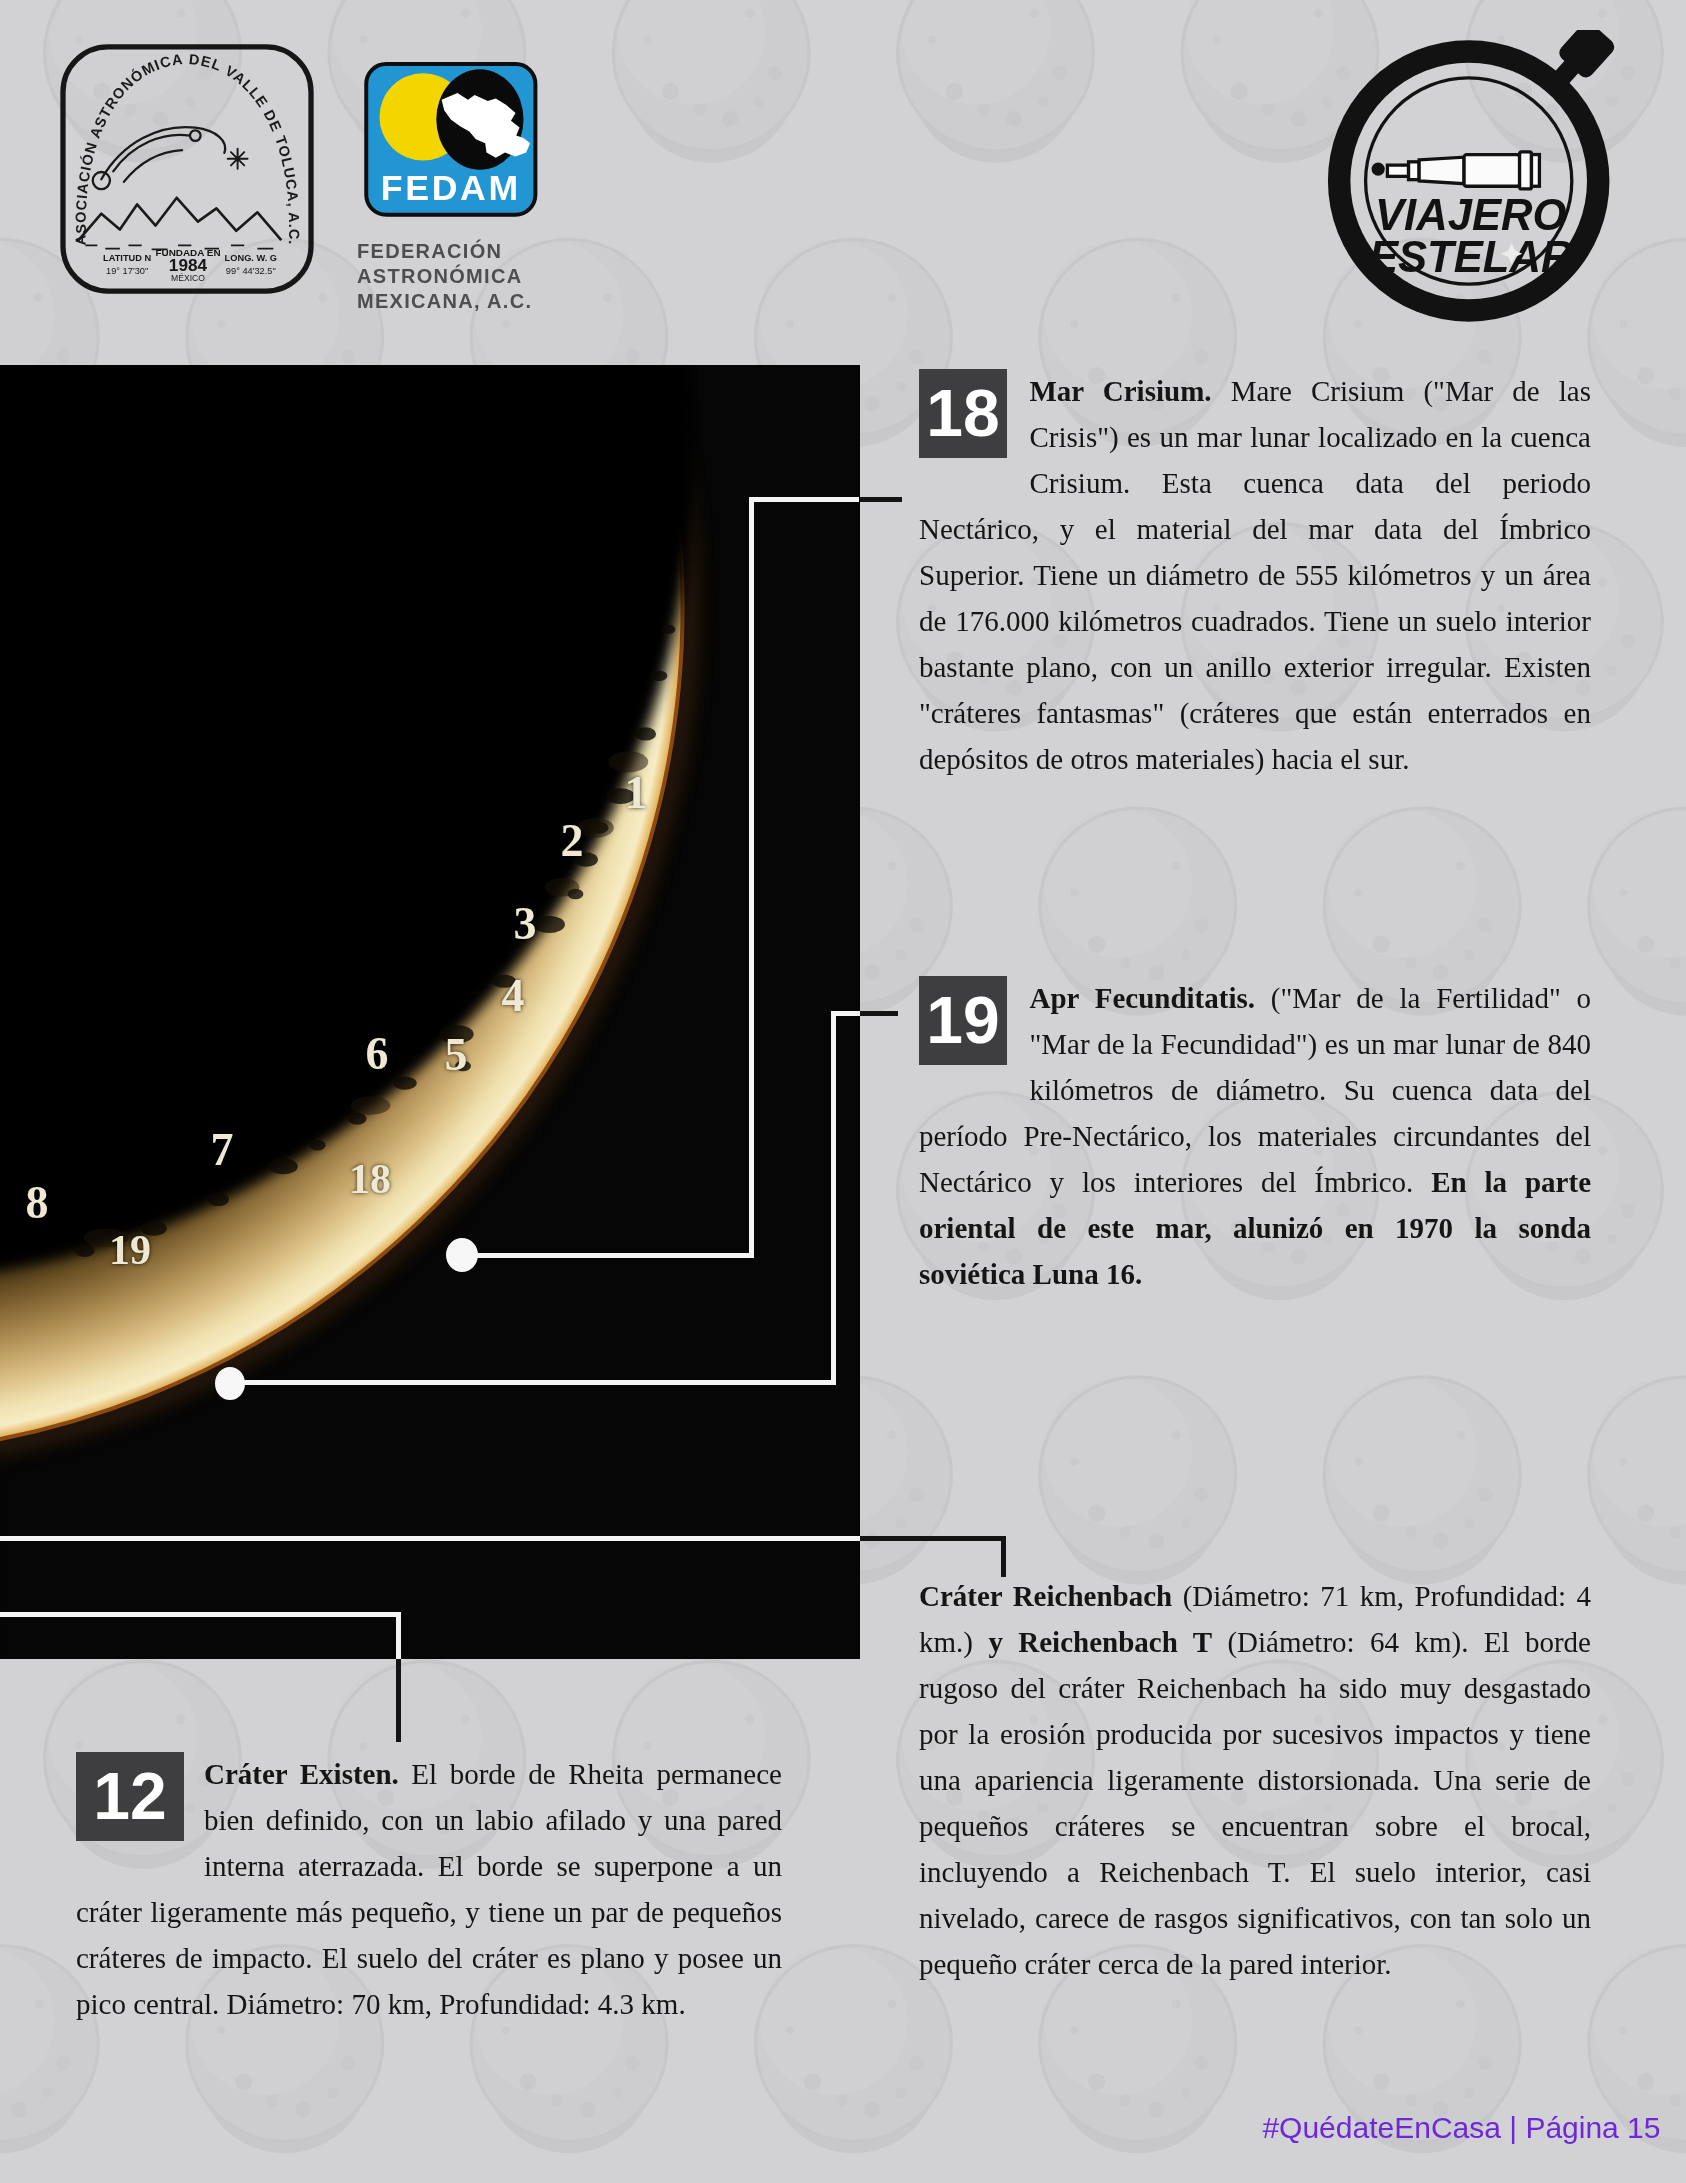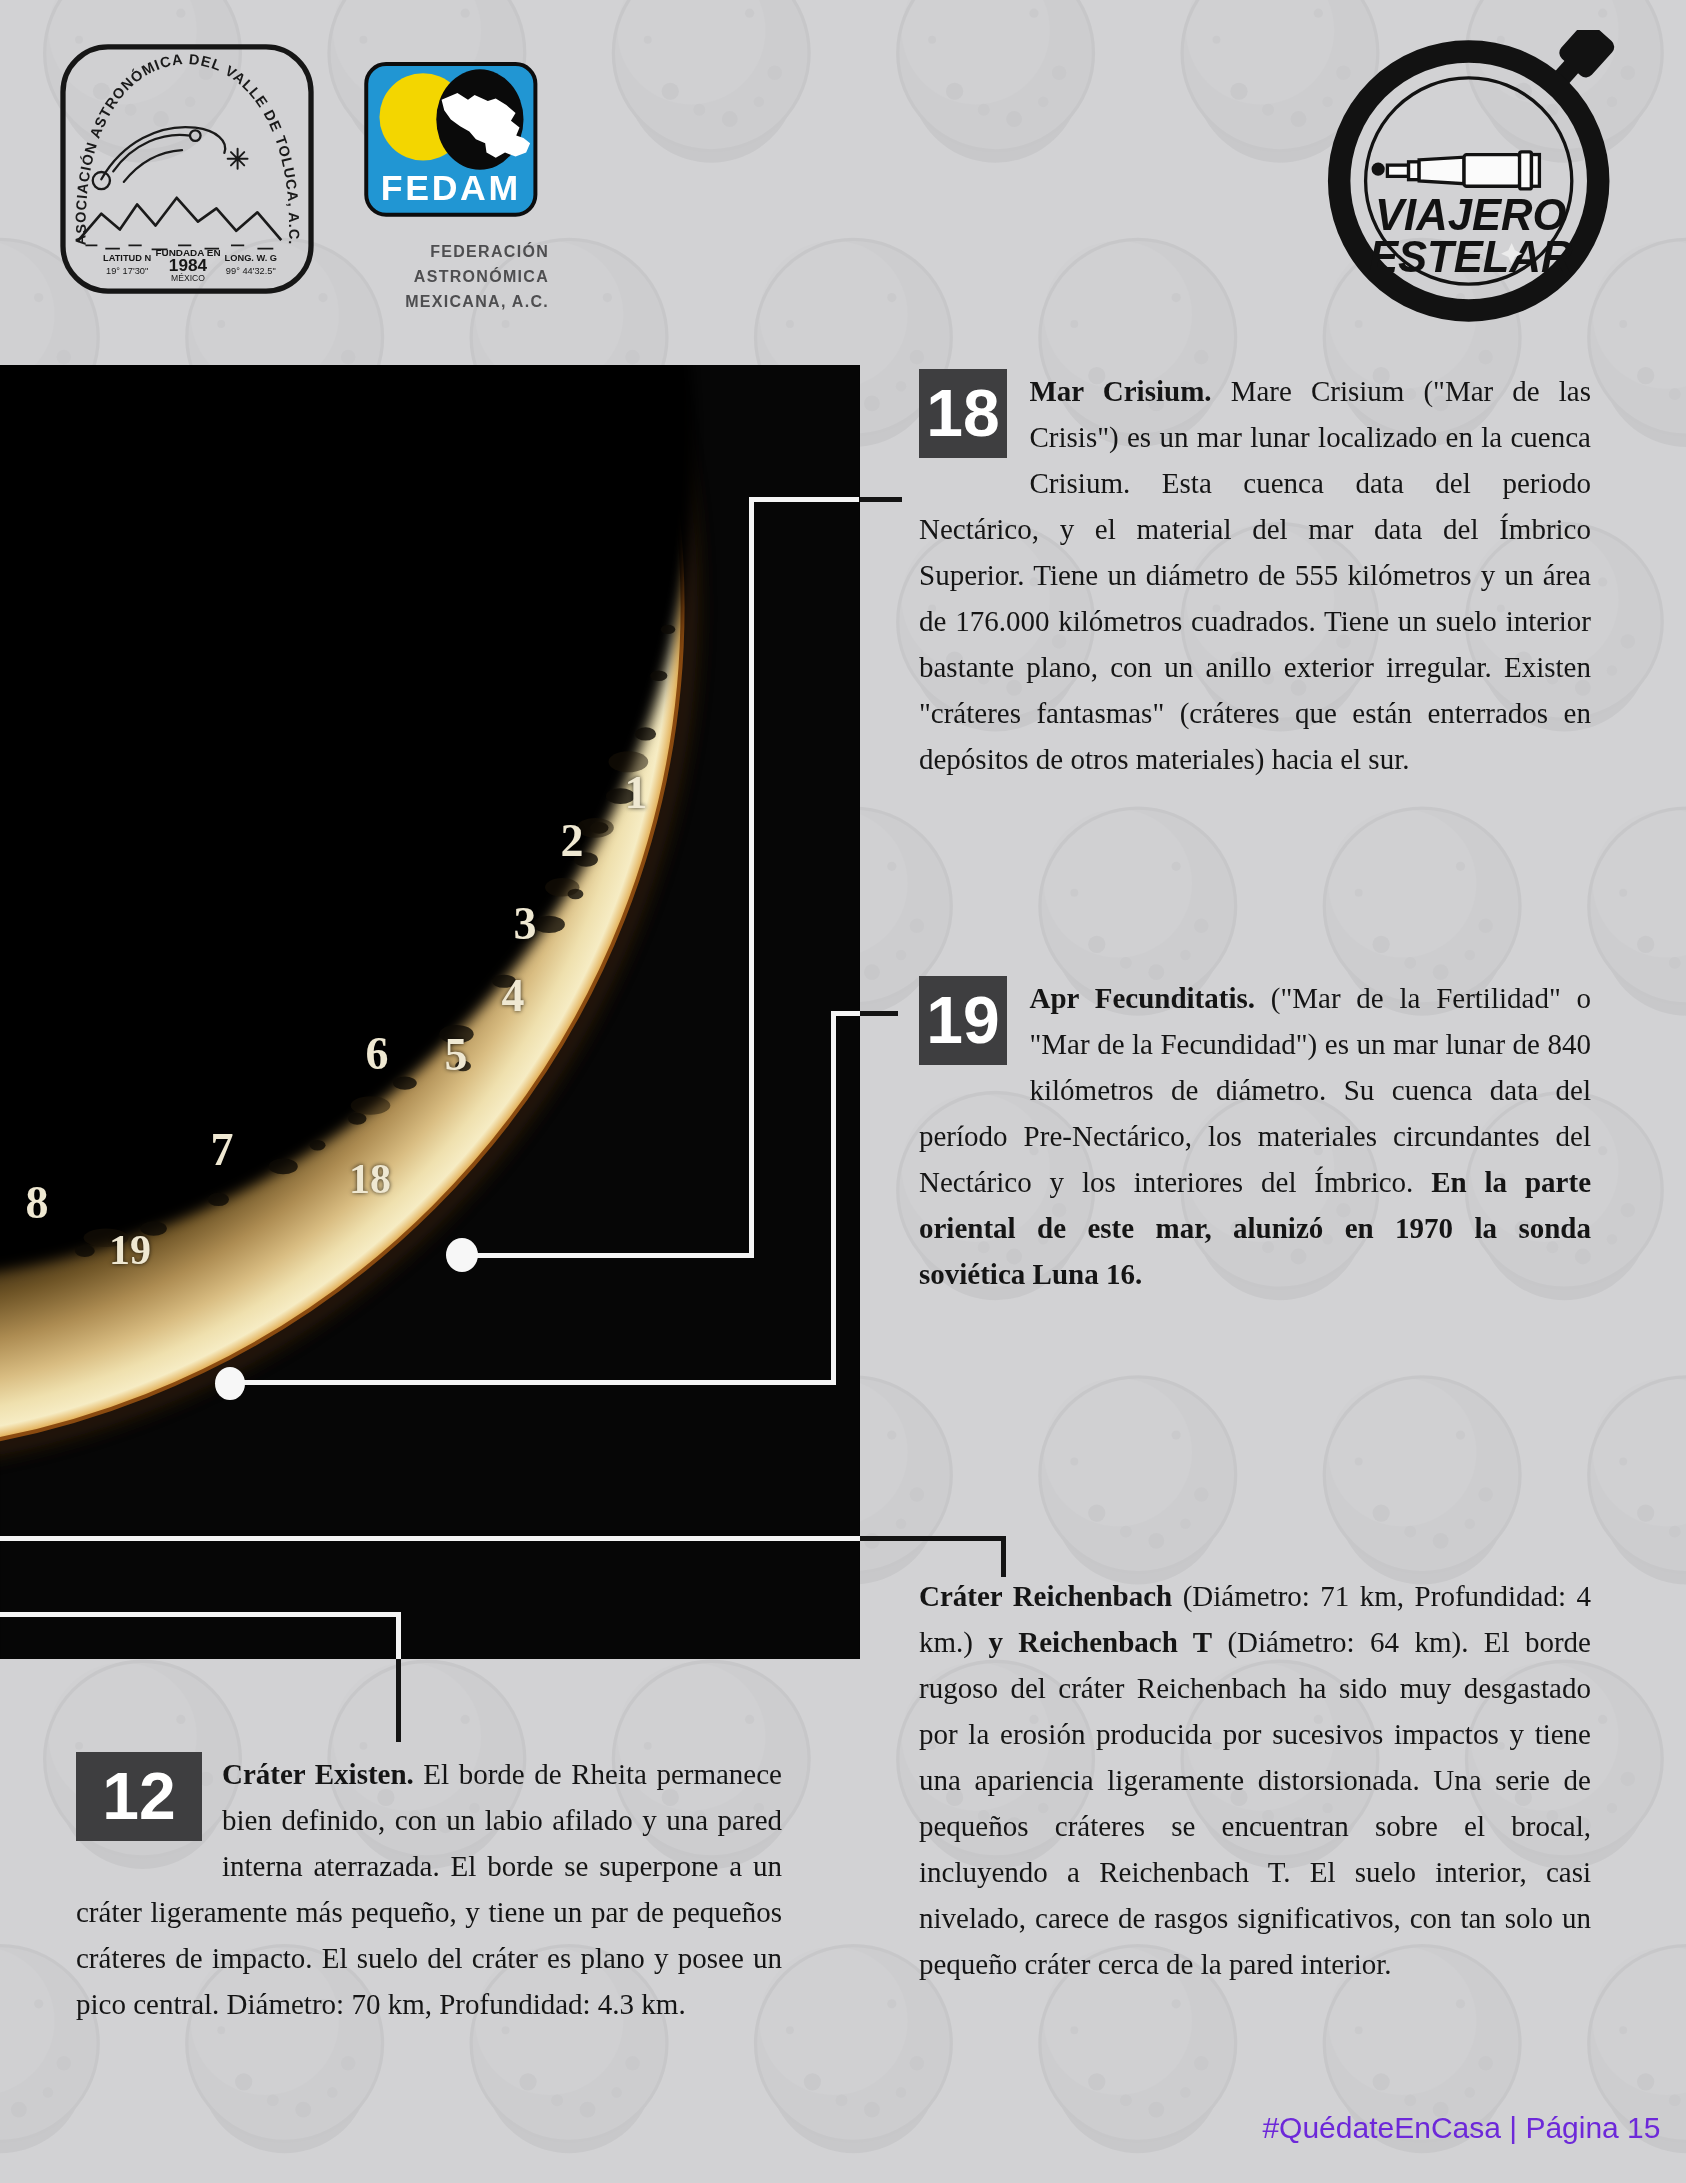--- a/index.html
+++ b/index.html
@@ -6,21 +6,21 @@
   #page{position:relative;width:1687px;height:2183px;background:#d2d2d4;overflow:hidden;
         font-family:"Liberation Serif",serif;}
 
   
   #wm-layer{position:absolute;left:0;top:0;z-index:0;opacity:.55;}
 
   
   .logo{position:absolute;z-index:3;}
   #fedam-caption{position:absolute;left:357px;top:239px;width:192px;z-index:3;
      font-family:"Liberation Sans",sans-serif;font-weight:bold;color:#4e4e50;
-     text-align:right;font-size:16px;line-height:25px;letter-spacing:1.3px;}
+     text-align:left;font-size:20px;line-height:25px;letter-spacing:1.3px;}
 
   
   #photo{position:absolute;left:0;top:365px;width:860px;height:1294px;background:#060606;
          overflow:hidden;z-index:1;}
   .plabel{position:absolute;transform:translate(-50%,-50%);color:#efe8d2;
           font-family:"Liberation Serif",serif;font-weight:bold;z-index:2;text-shadow:0 0 4px rgba(0,0,0,.8);}
 
   
   .callout{position:absolute;z-index:5;}
   .cw{background:#f4f4f4;}
@@ -29,21 +29,21 @@
 
   
   .block{position:absolute;z-index:4;text-align:justify;font-size:29px;line-height:46px;
          color:#151515;font-family:"Liberation Serif",serif;}
   .block b{font-weight:bold;margin-top:46px;}
   .numbox{float:left;background:#3e3e40;color:#ffffff;font-family:"Liberation Sans",sans-serif;
           font-weight:bold;text-align:center;height:89px;line-height:89px;
           margin:1.3px 22.5px 4px 0;}
   #block18 .numbox,#block19 .numbox{width:88px;font-size:66px;}
   #block1011 .numbox{width:193px;font-size:48px;}
-  #block12 .numbox{width:126px;font-size:66px;margin-right:20px;}
+  #block12 .numbox{width:108px;font-size:66px;margin-right:20px;}
   #block18{left:919px;top:368px;width:672px;}
   #block19{left:919px;top:975px;width:672px;}
   #block1011{left:919px;top:1573px;width:672px;}
   #block12{left:76px;top:1751px;width:706px;}
 
   
   #footer{position:absolute;top:2111px;right:26.5px;z-index:4;
           font-family:"Liberation Sans",sans-serif;font-size:30px;color:#6d28d9;}
 </style>
 </head>

